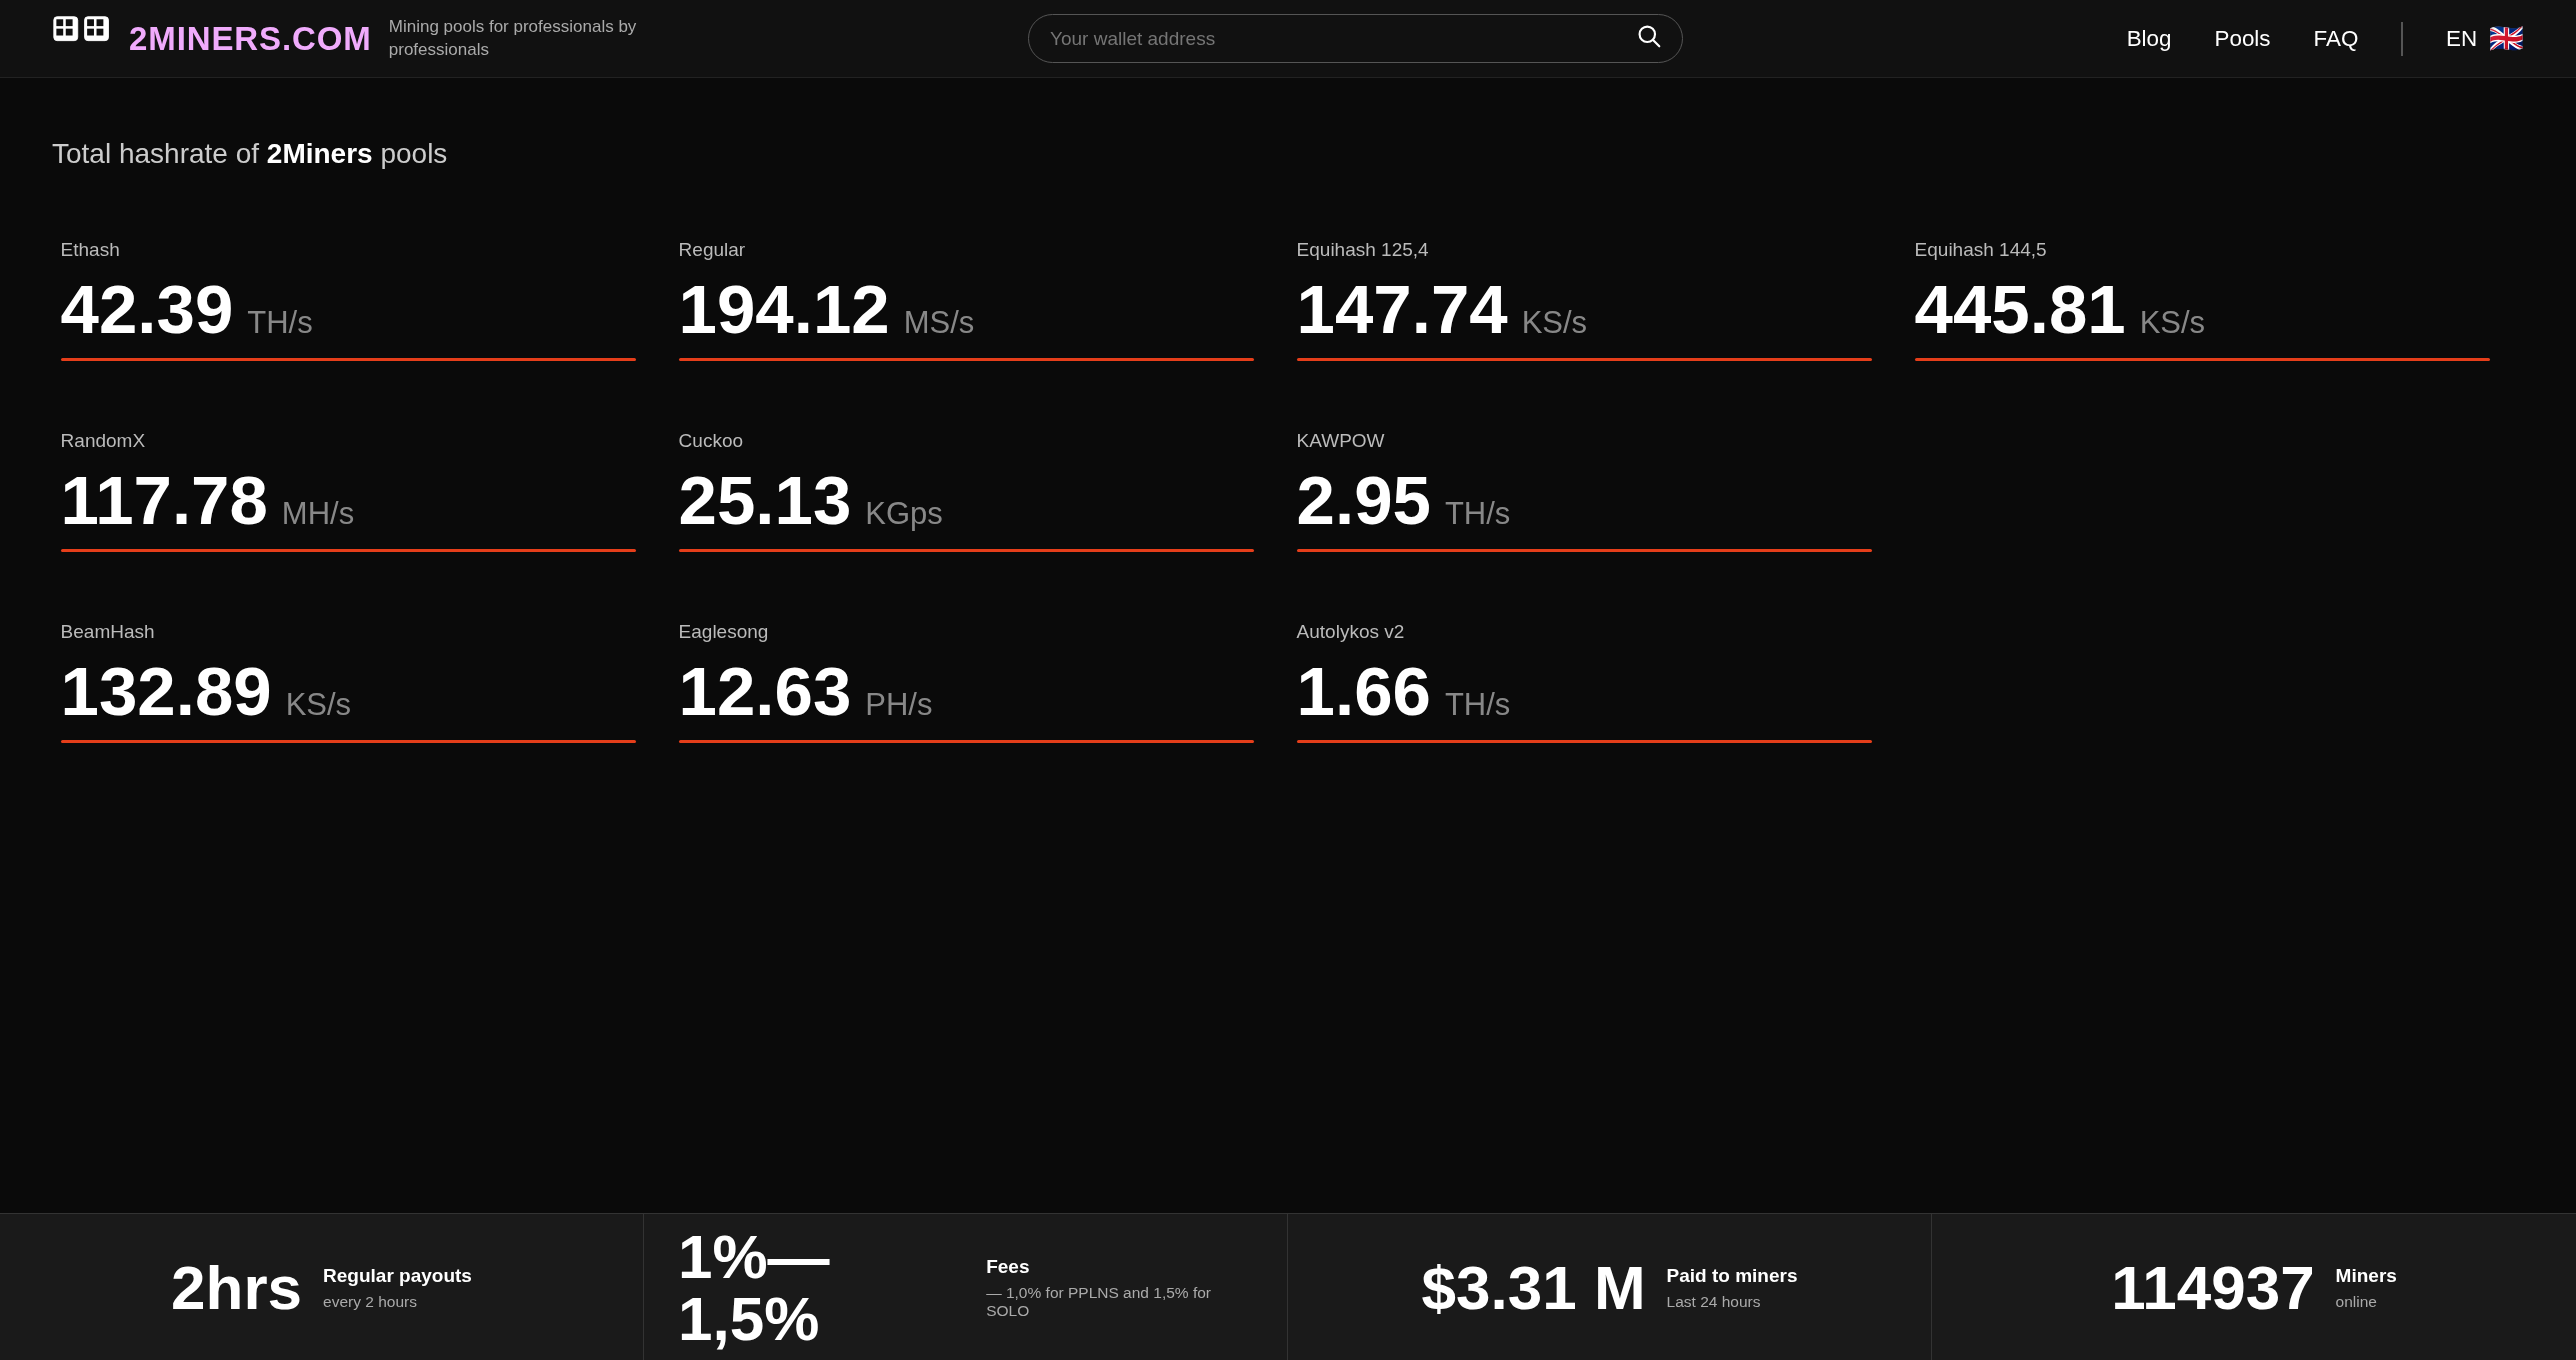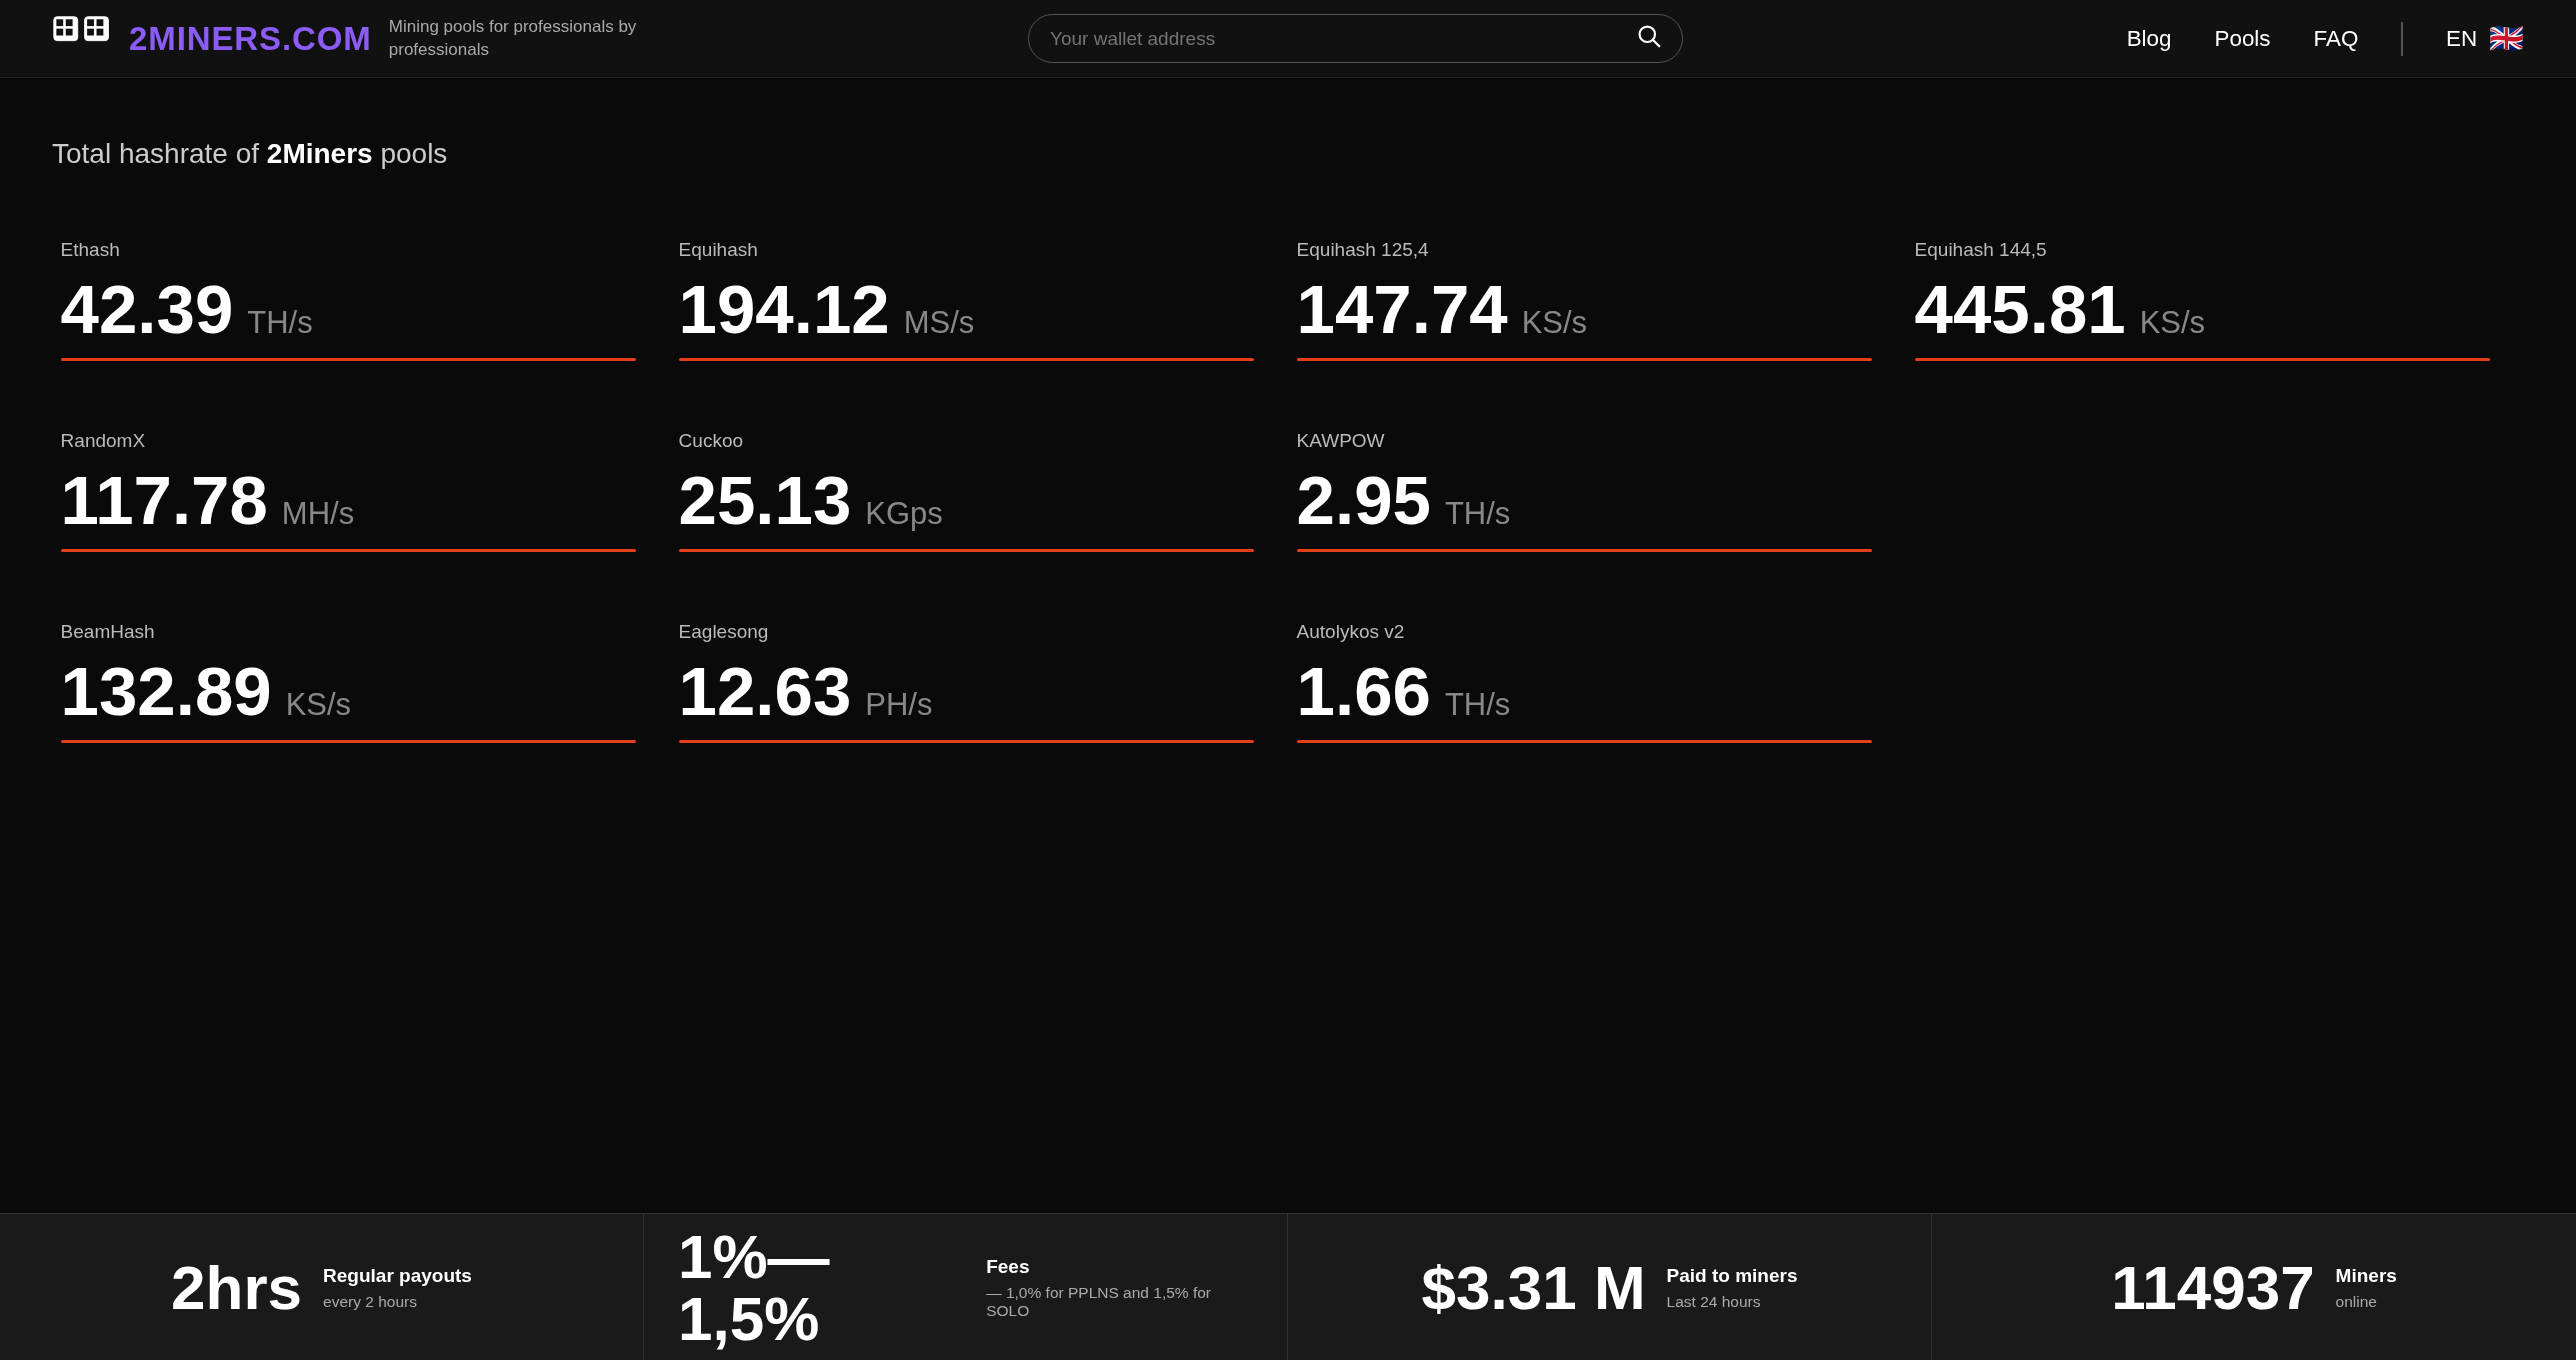--- a/index.html
+++ b/index.html
@@ -27,21 +27,21 @@
       gap: 17px;
       min-width: 483px;
     }
     .logo-icon {
       width: 60px;
       height: 47px;
     }
     .logo-text {
       font-size: 33px;
       font-weight: 900;
-      color: #8b5cf6;
+      color: #f0abfc;
       letter-spacing: 0.9px;
     }
     .tagline {
       font-size: 17px;
       color: #aaa;
       line-height: 1.3;
       max-width: 259px;
     }
     .search-area {
       flex: 1;
@@ -261,21 +261,21 @@
 
     <div class="stat-card">
         <div class="stat-label">Ethash</div>
         <div class="stat-value-row">
           <span class="stat-value">42.39</span>
           <span class="stat-unit">TH/s</span>
         </div>
         <div class="stat-bar"></div>
       </div>
         <div class="stat-card">
-        <div class="stat-label">Equihash</div>
+        <div class="stat-label">Regular</div>
         <div class="stat-value-row">
           <span class="stat-value">194.12</span>
           <span class="stat-unit">MS/s</span>
         </div>
         <div class="stat-bar"></div>
       </div>
         <div class="stat-card">
         <div class="stat-label">Equihash 125,4</div>
         <div class="stat-value-row">
           <span class="stat-value">147.74</span>

